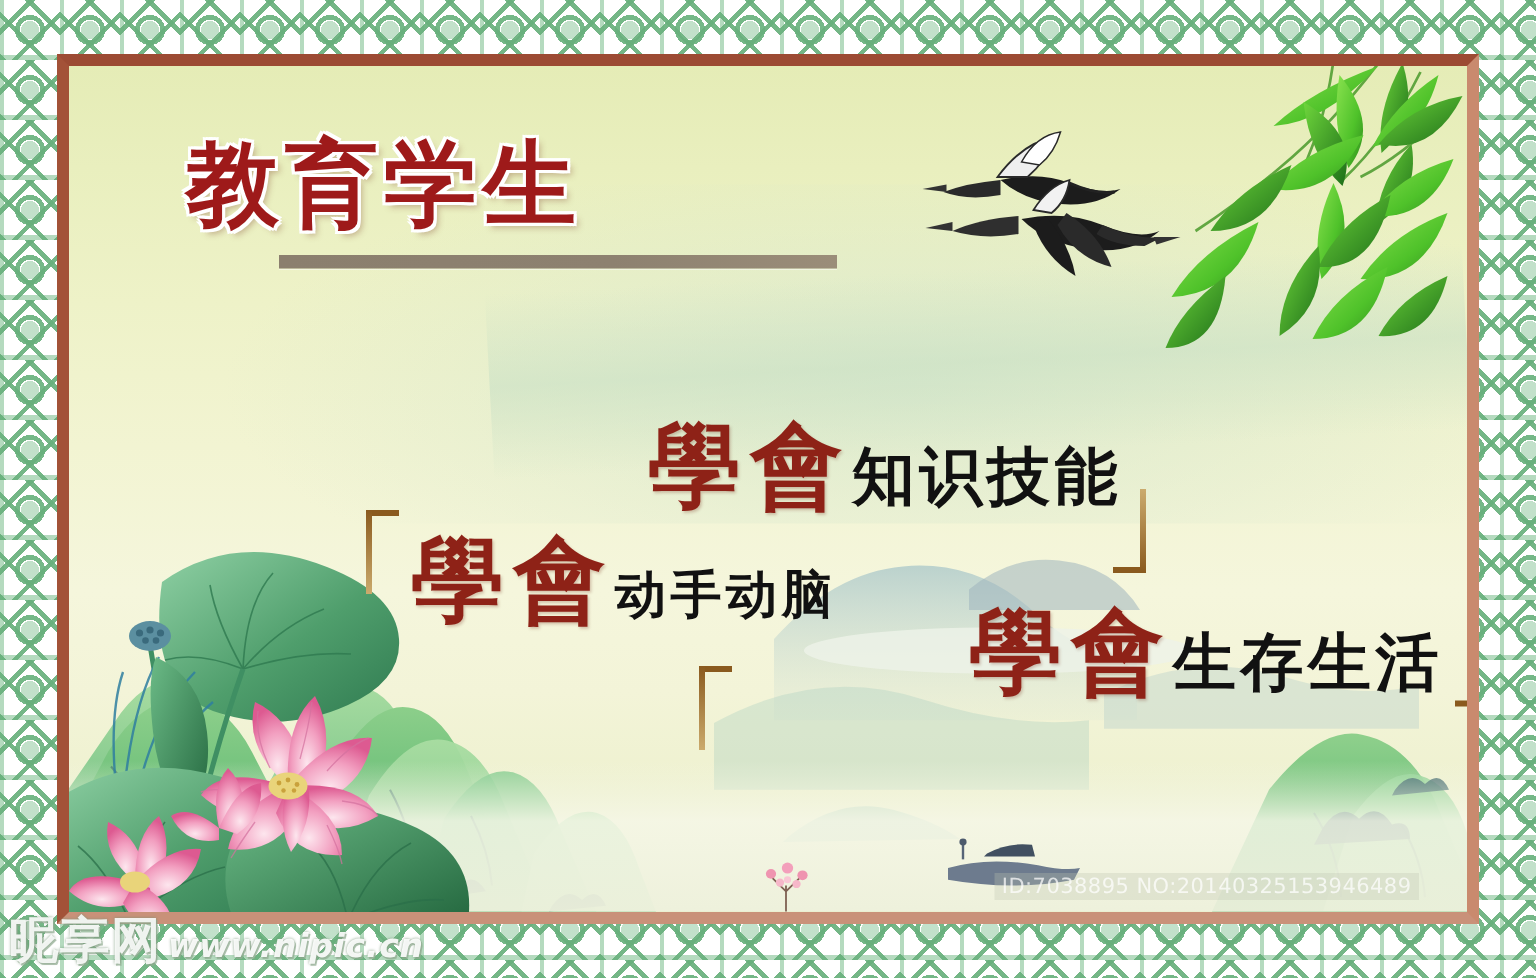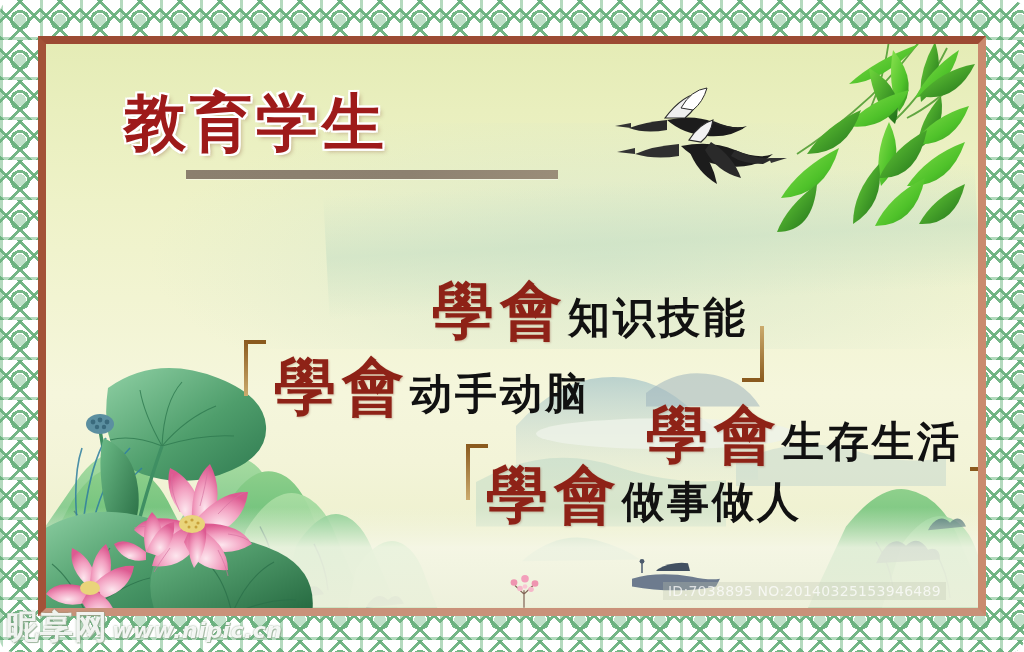--- a/index.html
+++ b/index.html
@@ -1,18 +1,18 @@
 <!DOCTYPE html>
 <html><head>
 <meta charset="utf-8">
 <style>
   html,body{margin:0;padding:0;background:#fff;}
   body{width:1024px;height:652px;overflow:hidden;font-family:"Liberation Sans",sans-serif;}
 
-  #poster{position:relative;width:1024px;height:652px;overflow:hidden;border-radius:13px;}
+  #poster{position:relative;width:1024px;height:652px;overflow:hidden;}
 
   
   .lattice{
     position:absolute;inset:0;
     background-color:#ffffff;
     background-image:
       repeating-linear-gradient(45deg,  rgba(104,176,124,.92) 0 3px, rgba(0,0,0,0) 3px 20px),
       repeating-linear-gradient(-45deg, rgba(104,176,124,.92) 0 3px, rgba(0,0,0,0) 3px 20px),
       repeating-linear-gradient(90deg,  rgba(120,188,138,.55) 0 3px, rgba(0,0,0,0) 3px 40px),
       repeating-linear-gradient(0deg,   rgba(120,188,138,.55) 0 3px, rgba(0,0,0,0) 3px 40px),
@@ -112,21 +112,21 @@
     font-weight:bold;color:#111;letter-spacing:3px;
   }
 
   
   #line1{left:386px;top:236px;}
   #line1 .xh{font-size:62px;}
   #line1 .tail{font-size:42px;text-align:center;}
 
   #line2{left:228px;top:312px;}
   #line2 .xh{font-size:62px;}
-  #line2 .tail{font-size:42px;}
+  #line2 .tail{font-size:34px;}
 
   #line3{left:600px;top:360px;}
   #line3 .xh{font-size:62px;}
   #line3 .tail{font-size:42px;}
 
   #line4{left:440px;top:420px;}
   #line4 .xh{font-size:62px;}
   #line4 .tail{font-size:42px;}
 
   
@@ -465,23 +465,20 @@
 
       <div class="slogan" id="line1">
         <span class="xh">學會</span><span class="tail">知识技能</span>
       </div>
       <div class="slogan" id="line2">
         <span class="xh">學會</span><span class="tail">动手动脑</span>
       </div>
       <div class="slogan" id="line3">
         <span class="xh">學會</span><span class="tail">生存生活</span>
       </div>
-      <div class="slogan" id="line4">
-        <span class="xh">學會</span><span class="tail">做事做人</span>
-      </div>
 
       <div class="bracket tl" id="br1">
           <i class="h"></i>
           <i class="v"></i>
         </div>
       <div class="bracket br" id="br2">
           <i class="h"></i>
           <i class="v"></i>
         </div>
       <div class="bracket tl" id="br3">

